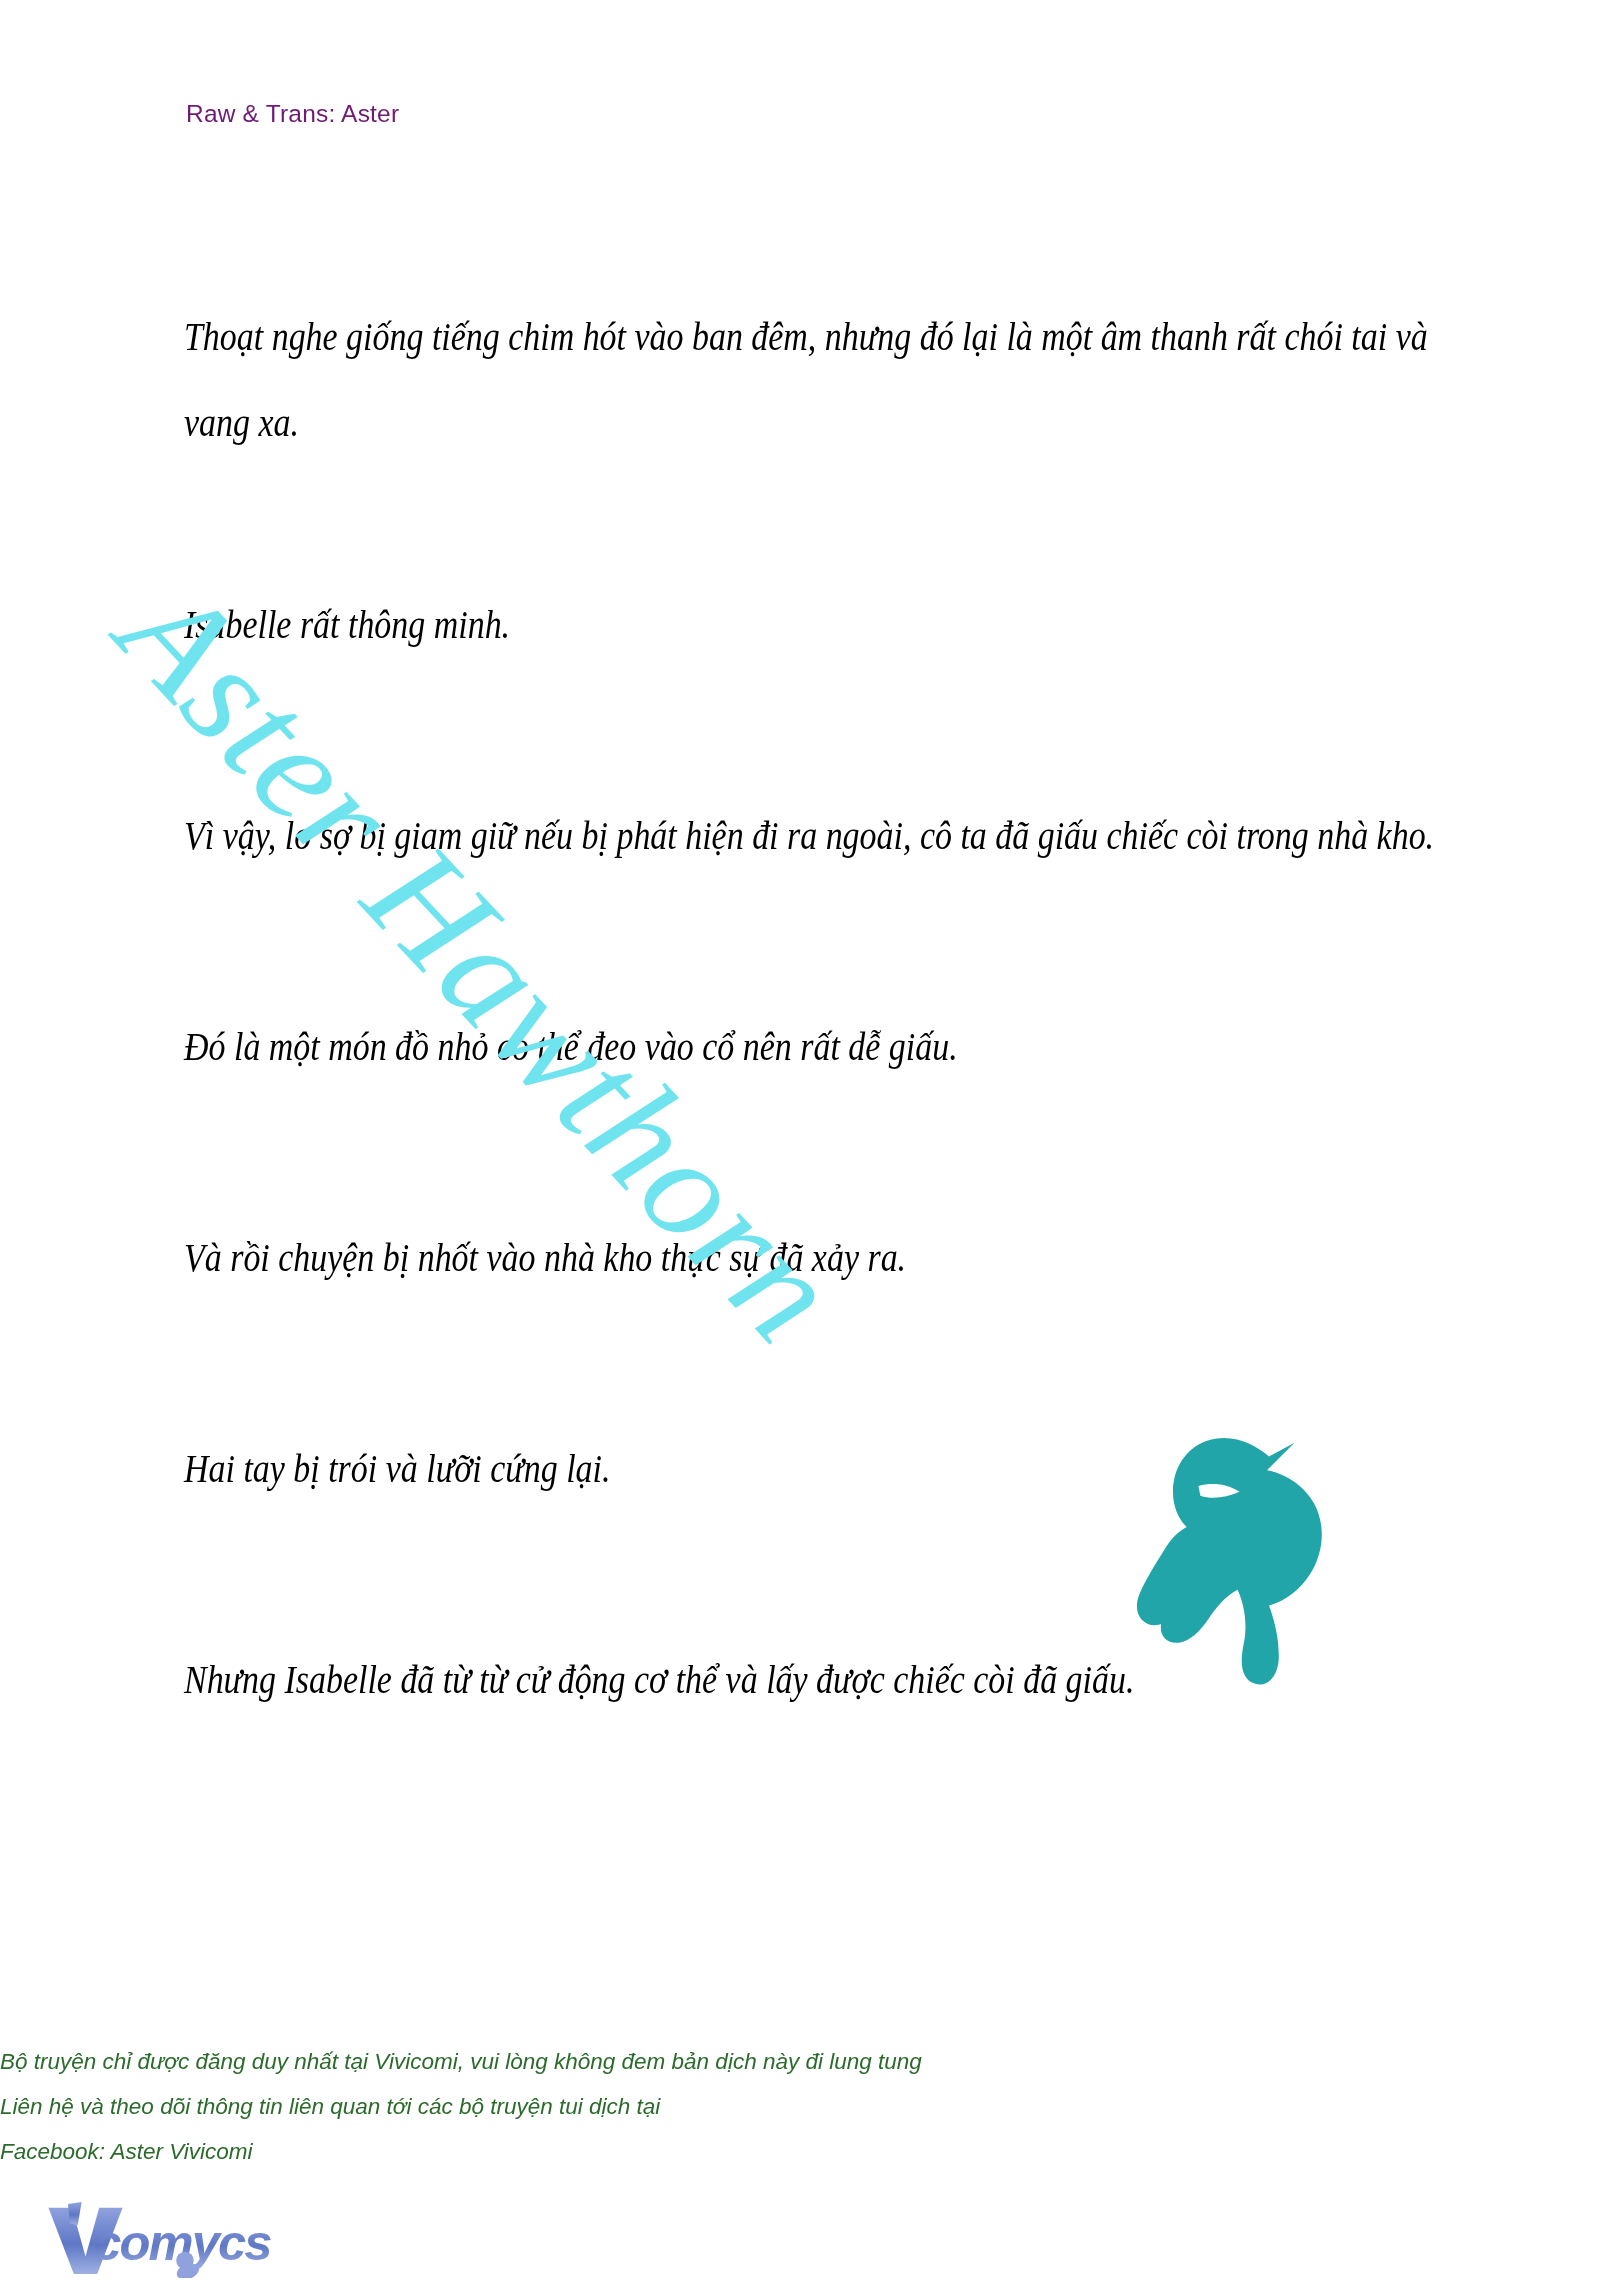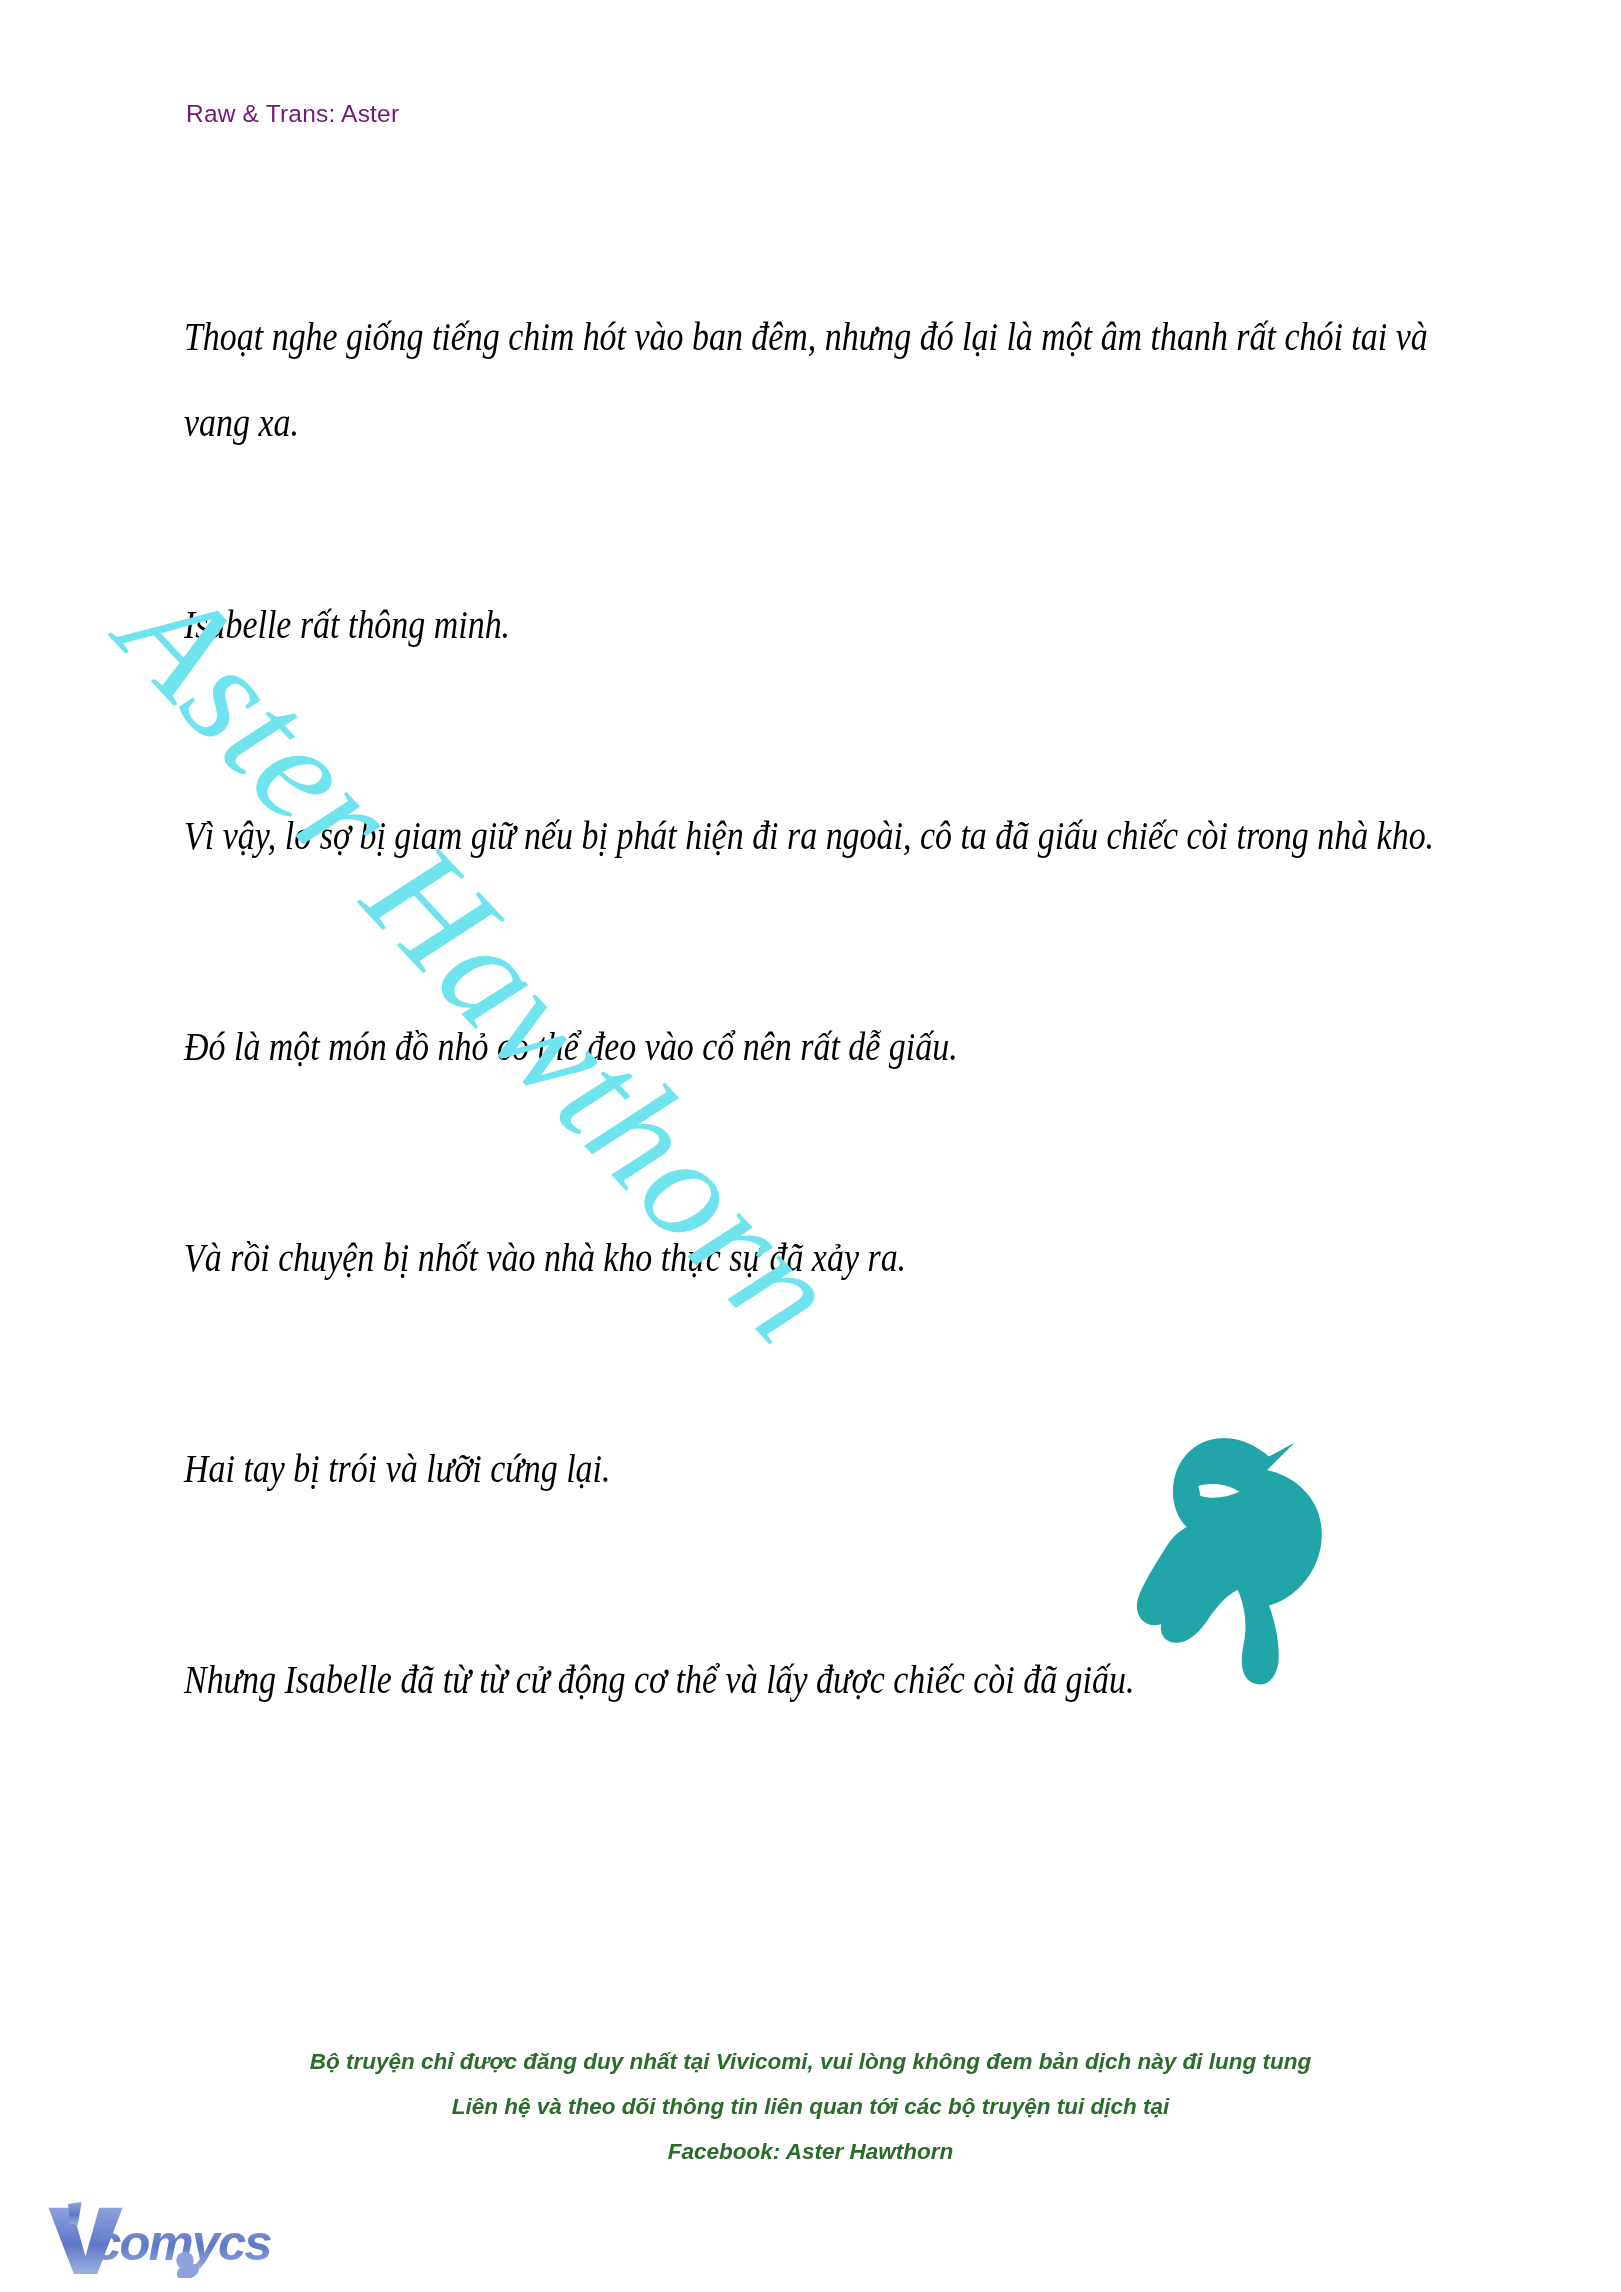--- a/index.html
+++ b/index.html
@@ -82,24 +82,24 @@
     height: 265px;
   }
   .cat-mark svg { display: block; width: 100%; height: 100%; }
 
   
   .footer-note {
     position: absolute;
     left: 0;
     top: 2039px;
     width: 1621px;
-    text-align: center;
+    text-align: left;
     font-family: "Liberation Sans", "DejaVu Sans", sans-serif;
     font-style: italic;
-    font-weight: bold;
+    font-weight: normal;
     font-size: 22.5px;
     line-height: 45px;
     color: #2b6b2b;
   }
   .footer-note div { white-space: nowrap; }
 
   
   .site-logo {
     position: absolute;
     left: 42px;
@@ -143,21 +143,21 @@
                  C186 66 168 54 148 50
                  L176 22 L150 36 C136 24 116 14 95 18 Z"></path>
       </g>
       <path d="M78 66 C92 62 108 64 120 72 C106 78 92 80 80 76 Z" fill="#ffffff"></path>
     </svg>
   </div>
 
   <div class="footer-note">
     <div>Bộ truyện chỉ được đăng duy nhất tại Vivicomi, vui lòng không đem bản dịch này đi lung tung</div>
     <div>Liên hệ và theo dõi thông tin liên quan tới các bộ truyện tui dịch tại</div>
-    <div>Facebook: Aster Hawthorn</div>
+    <div>Facebook: Aster Vivicomi</div>
   </div>
 
   <div class="site-logo">
     <svg viewBox="0 0 250 80" xmlns="http://www.w3.org/2000/svg">
       <defs>
         <linearGradient id="lg" x1="0" y1="0" x2="0" y2="1">
           <stop offset="0%" stop-color="#8fa2de"></stop>
           <stop offset="55%" stop-color="#5f78c6"></stop>
           <stop offset="100%" stop-color="#9fb0e2"></stop>
         </linearGradient>

